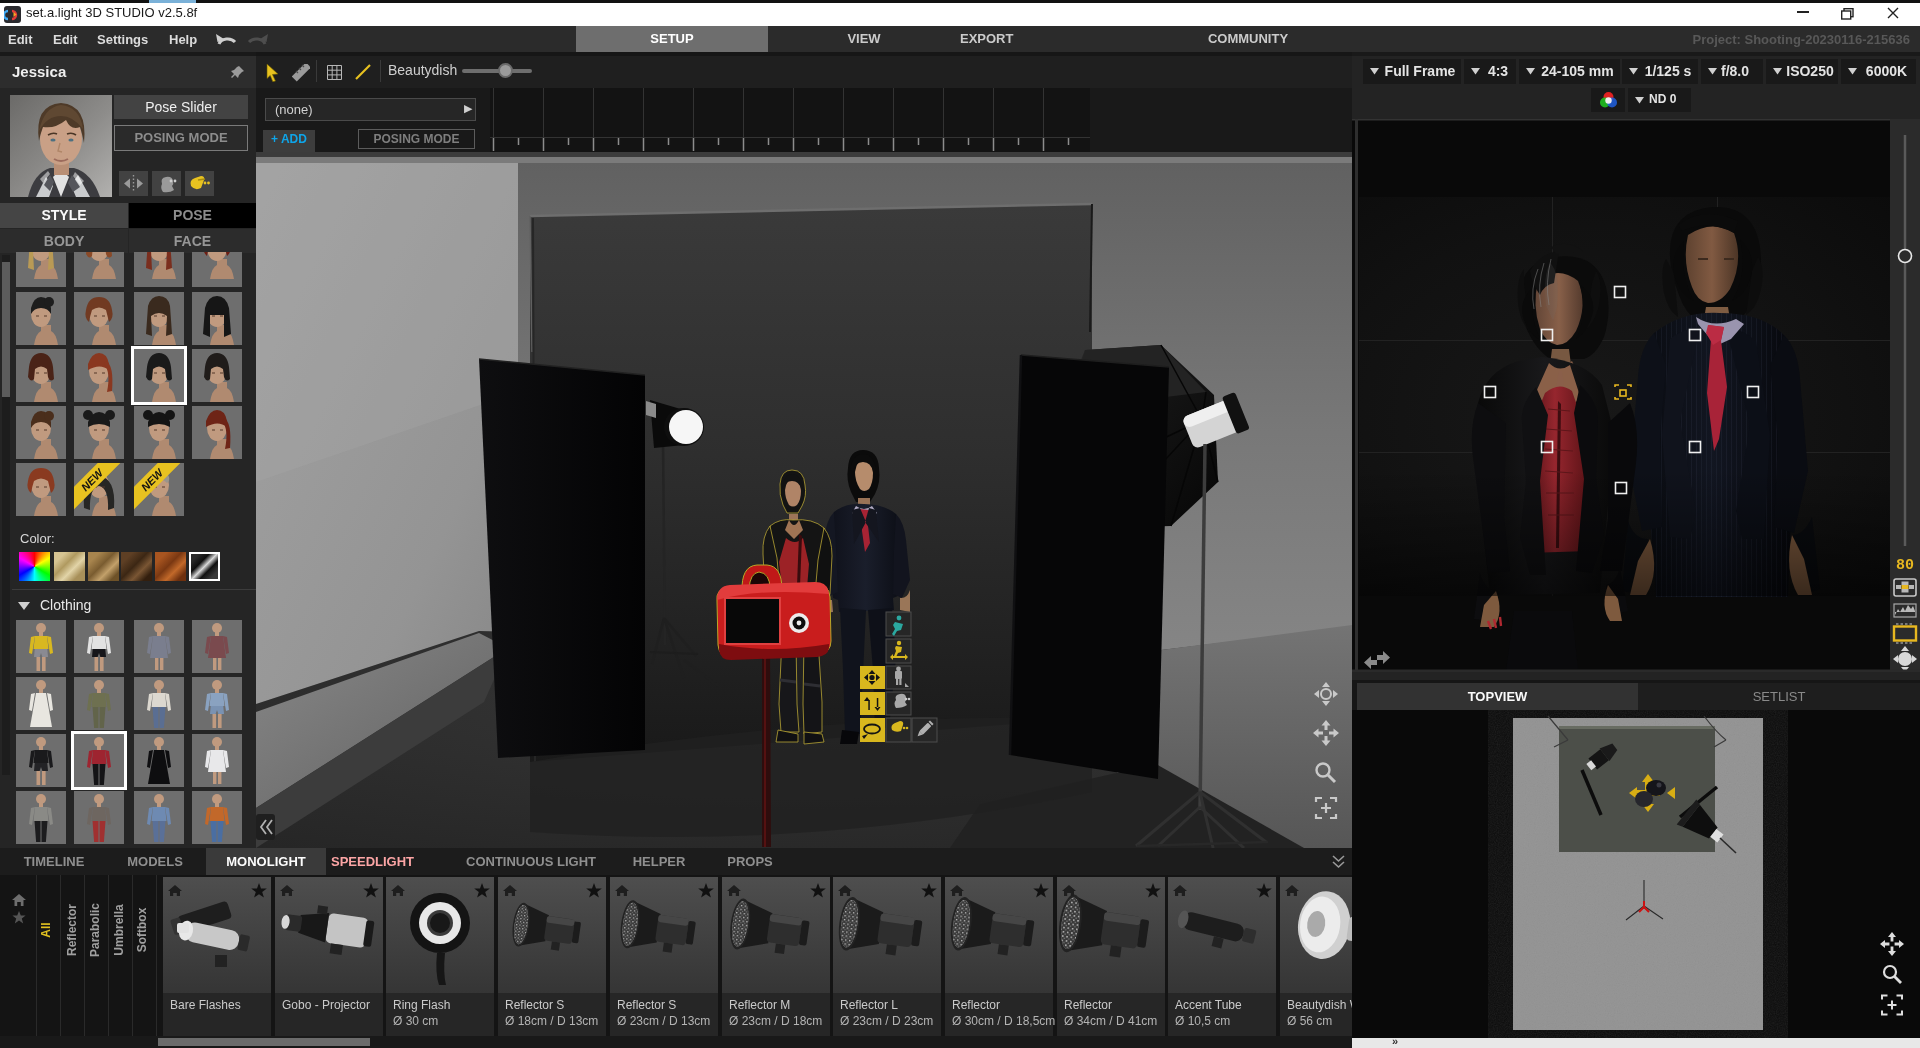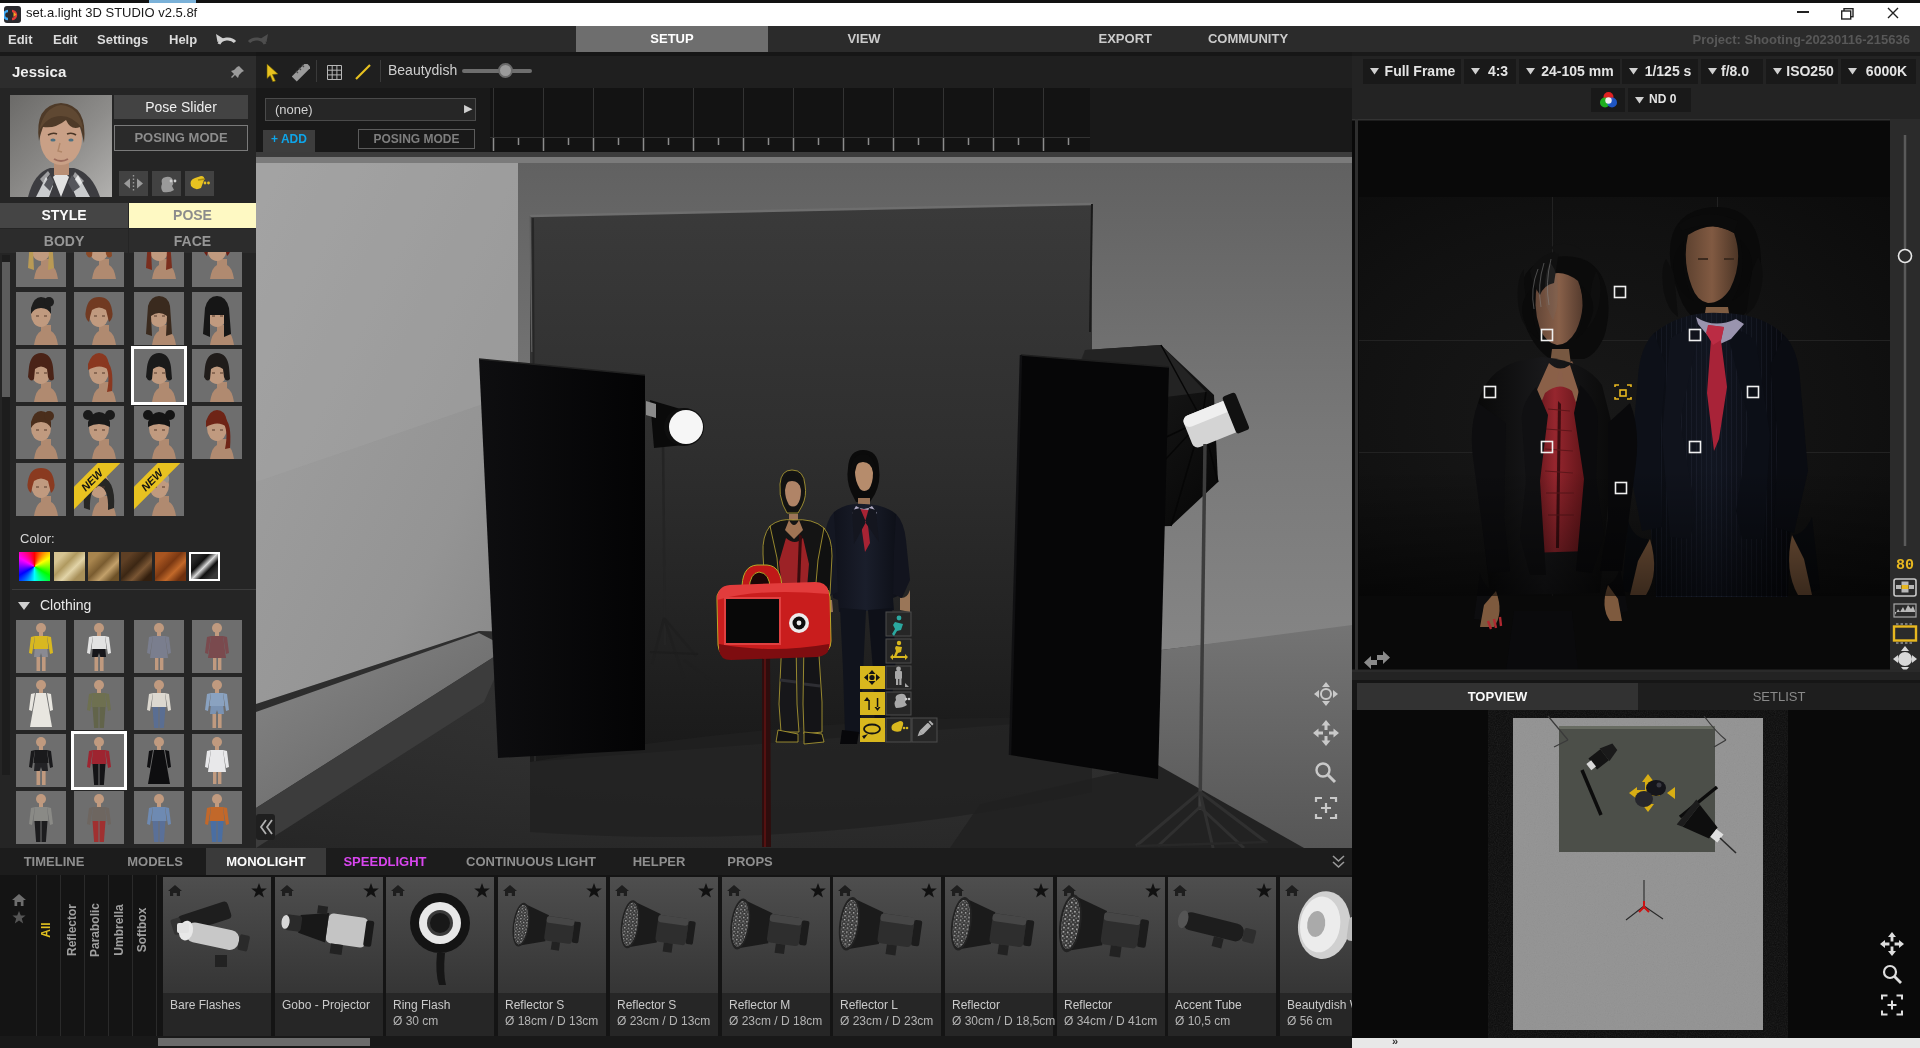--- a/index.html
+++ b/index.html
@@ -37,21 +37,21 @@
   <svg class="abs" style="left:216px;top:5px" width="22" height="16" viewBox="0 0 22 16">
     <path d="M3 13 a9 7 0 0 1 16 -2" fill="none" stroke="#cfcfcf" stroke-width="3"></path>
     <path d="M0 3 l1.5 8 8 -2 z" fill="#cfcfcf"></path>
   </svg>
   <svg class="abs" style="left:246px;top:5px" width="22" height="16" viewBox="0 0 22 16">
     <path d="M19 13 a9 7 0 0 0 -16 -2" fill="none" stroke="#4e4e4e" stroke-width="3"></path>
     <path d="M22 3 l-1.5 8 -8 -2 z" fill="#4e4e4e"></path>
   </svg>
   <div class="abs" style="left:576px;top:0;width:192px;height:26px;background:#6e6e6e;color:#fff;font-weight:bold;font-size:13px;text-align:center;line-height:26px">SETUP</div>
   <div class="abs bold" style="left:768px;top:0;width:192px;font-size:13px;color:#cbcbcb;text-align:center;line-height:26px">VIEW</div>
-  <div class="abs bold" style="left:960px;top:0;width:192px;font-size:13px;color:#cbcbcb;text-align:right;line-height:26px">EXPORT</div>
+  <div class="abs bold" style="left:960px;top:0;width:192px;font-size:13px;color:#cbcbcb;text-align:left;line-height:26px">EXPORT</div>
   <div class="abs bold" style="left:1152px;top:0;width:192px;font-size:13px;color:#cbcbcb;text-align:center;line-height:26px">COMMUNITY</div>
   <div class="abs bold" style="right:10px;top:6px;font-size:13px;color:#585858">Project: Shooting-20230116-215636</div>
 </div>
 
 <div class="abs" style="left:0;top:52px;width:256px;height:796px;background:#252525;overflow:hidden">
   <div class="abs" style="left:0;top:0;width:256px;height:4px;background:#191919"></div>
   <div class="abs" style="left:0;top:4px;width:256px;height:32px;background:#2d2d2d">
     <div class="abs" style="left:12px;top:7px;font-size:15px;color:#efefef;font-weight:bold">Jessica</div>
     <svg class="abs" style="left:230px;top:8px" width="16" height="16" viewBox="0 0 16 16">
       <path d="M9 2 l5 5 -2 1 -3 3 -1 3 -3 -3 -3 3 -1 -1 3 -3 -3 -3 3 -1 3 -3 z" fill="#9a9a9a"></path>
@@ -97,21 +97,21 @@
     <circle cx="16" cy="7" r="1.4" fill="#cfcfcf"></circle>
       <circle cx="20" cy="7" r="1.4" fill="#cfcfcf"></circle>
   </svg>
   <svg class="abs" style="left:188px;top:122px" width="23" height="19" viewBox="0 0 23 19">
     <path d="M3 12 q-2 -6 4 -8 l6 -2 q4 0 3 4 l-3 8 q-6 3 -10 -2 z" fill="#e8c220"></path>
     <path d="M10 6 l7 -1" stroke="#a88d10" stroke-width="1.6"></path>
     <circle cx="17" cy="9" r="1.4" fill="#e8c220"></circle>
       <circle cx="20.5" cy="9" r="1.4" fill="#e8c220"></circle>
   </svg>
   <div class="abs bold" style="left:0;top:151px;width:128px;height:25px;background:#454545;color:#fafafa;font-size:14px;text-align:center;line-height:25px">STYLE</div>
-  <div class="abs bold" style="left:129px;top:151px;width:127px;height:25px;background:#fef9c3;color:#8c8c8c;font-size:14px;text-align:center;line-height:25px">POSE</div>
+  <div class="abs bold" style="left:129px;top:151px;width:127px;height:25px;background:#000000;color:#8c8c8c;font-size:14px;text-align:center;line-height:25px">POSE</div>
   <div class="abs bold" style="left:0;top:177px;width:128px;height:24px;background:#2c2c2c;color:#969696;font-size:14px;text-align:center;line-height:24px">BODY</div>
   <div class="abs bold" style="left:129px;top:177px;width:127px;height:24px;background:#2c2c2c;color:#969696;font-size:14px;text-align:center;line-height:24px">FACE</div>
 
   <div class="abs" style="left:2px;top:203px;width:8px;height:520px;background:#1d1d1d"></div>
   <div class="abs" style="left:2px;top:210px;width:8px;height:135px;background:#5c5c5c"></div>
   <div class="abs" style="left:16px;top:200px;width:50px;height:35px;overflow:hidden">
       <svg width="50" height="53" viewBox="0 26 50 53" style="display:block">
         <rect x="0" y="18" width="50" height="53" fill="#6e6e6e"></rect>
         <path d="M18 53 q2 -12 7 -14 l0 -6 10 0 0 6 q5 2 7 14 z" fill="#b08a70"></path>
         <ellipse cx="25" cy="22" rx="10" ry="13" fill="#c09a7f"></ellipse>
@@ -734,21 +734,21 @@
  <path d="M10 668 l-5 7 5 7 M16 668 l-5 7 5 7" stroke="#b0b0b0" stroke-width="1.8" fill="none"></path>
 </g>
 </svg>
 </div>
 
 <div class="abs" style="left:0;top:848px;width:1352px;height:27px;background:#1c1c1c">
   <div class="abs" style="left:206px;top:0;width:120px;height:27px;background:#3a3a3a"></div>
   <div class="abs bold" style="left:0px;top:6px;width:108px;font-size:13px;color:#8f8f8f;text-align:center">TIMELINE</div>
   <div class="abs bold" style="left:101px;top:6px;width:108px;font-size:13px;color:#8f8f8f;text-align:center">MODELS</div>
   <div class="abs bold" style="left:206px;top:6px;width:120px;font-size:13px;color:#fdfdfd;text-align:center">MONOLIGHT</div>
-  <div class="abs bold" style="left:331px;top:6px;width:108px;font-size:13px;color:#d946ef;text-align:center">SPEEDLIGHT</div>
+  <div class="abs bold" style="left:331px;top:6px;width:108px;font-size:13px;color:#fca5a5;text-align:left">SPEEDLIGHT</div>
   <div class="abs bold" style="left:445px;top:6px;width:172px;font-size:13px;color:#8f8f8f;text-align:center">CONTINUOUS LIGHT</div>
   <div class="abs bold" style="left:605px;top:6px;width:108px;font-size:13px;color:#8f8f8f;text-align:center">HELPER</div>
   <div class="abs bold" style="left:696px;top:6px;width:108px;font-size:13px;color:#8f8f8f;text-align:center">PROPS</div>
   <svg class="abs" style="left:1331px;top:7px" width="15" height="14" viewBox="0 0 15 14">
     <path d="M2 1 l5.5 5 L13 1 M2 7 l5.5 5 L13 7" stroke="#9a9a9a" stroke-width="1.6" fill="none"></path>
   </svg>
 </div>
 
 <div class="abs" style="left:0;top:875px;width:1352px;height:161px;background:#141414;overflow:hidden">
 <svg width="0" height="0" style="position:absolute">

